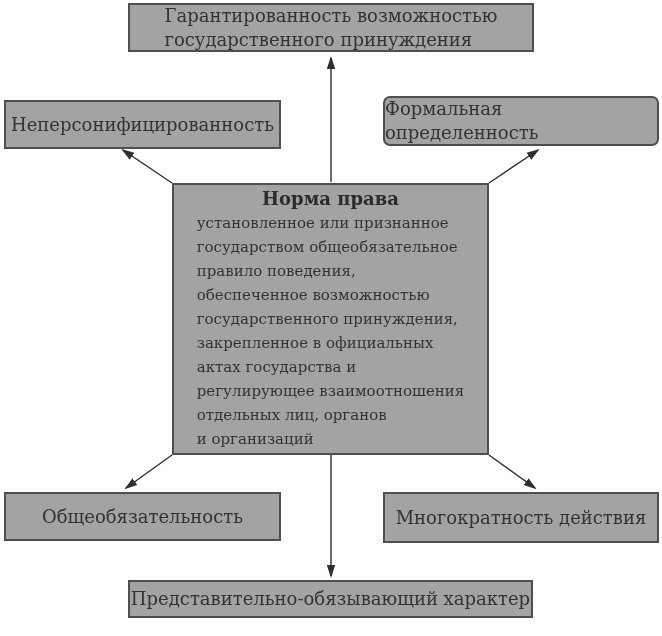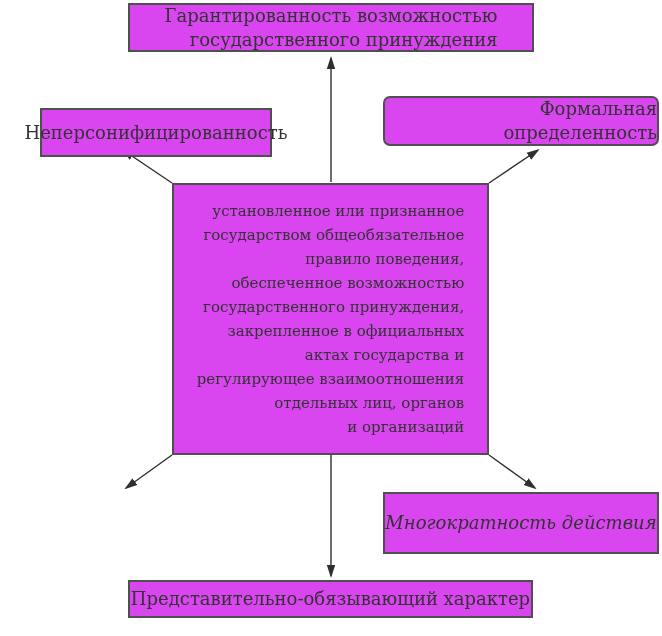--- a/index.html
+++ b/index.html
@@ -21,39 +21,39 @@
     left: 0;
     top: 0;
     width: 662px;
     height: 636px;
     pointer-events: none;
   }
   .box {
     position: absolute;
     box-sizing: border-box;
     border: 2px solid #4f4f4f;
-    background: #d946ef;
+    background: #a3a3a3;
     display: flex;
     flex-direction: column;
     align-items: center;
     justify-content: center;
-    text-align: right;
+    text-align: left;
   }
   .box .label {
     font-size: 18px;
     line-height: 24px;
     white-space: pre-line;
     color: #333333;
   }
   .box-top        { left: 128px; top: 3px;   width: 406px; height: 49px; }
-  .box-top-left   { left: 4px;   top: 108px;  width: 232px; height: 49px; margin-left: 36px; }
+  .box-top-left   { left: 4px;   top: 100px;  width: 277px; height: 49px; }
   .box-top-right  { left: 383px; top: 96px;  width: 276px; height: 50px; border-radius: 7px; }
   .box-center     { left: 172px; top: 183px; width: 317px; height: 272px; padding: 5px 8px; }
   .box-bot-left   { left: 4px;   top: 492px; width: 277px; height: 49px; }
-  .box-bot-right  { left: 383px; top: 492px; width: 276px; height: 62px; font-style: italic; }
+  .box-bot-right  { left: 383px; top: 492px; width: 276px; height: 51px; }
   .box-bottom     { left: 128px; top: 580px; width: 405px; height: 38px; }
   .center-title {
     font-size: 18px;
     font-weight: bold;
     line-height: 24px;
     color: #2b2b2b;
   }
   .center-desc {
     font-size: 15px;
     line-height: 24px;
@@ -87,32 +87,36 @@
 
   <div class="box box-top-left">
     <span class="label">Неперсонифицированность</span>
   </div>
 
   <div class="box box-top-right">
     <span class="label">Формальная определенность</span>
   </div>
 
   <div class="box box-center">
+    <div class="center-title">Норма права</div>
     <div class="center-desc">установленное или признанное
 государством общеобязательное
 правило поведения,
 обеспеченное возможностью
 государственного принуждения,
 закрепленное в официальных
 актах государства и
 регулирующее взаимоотношения
 отдельных лиц, органов
 и организаций</div>
   </div>
 
+  <div class="box box-bot-left">
+    <span class="label">Общеобязательность</span>
+  </div>
 
   <div class="box box-bot-right">
     <span class="label">Многократность действия</span>
   </div>
 
   <div class="box box-bottom">
     <span class="label">Представительно-обязывающий характер</span>
   </div>
 
 </div>

